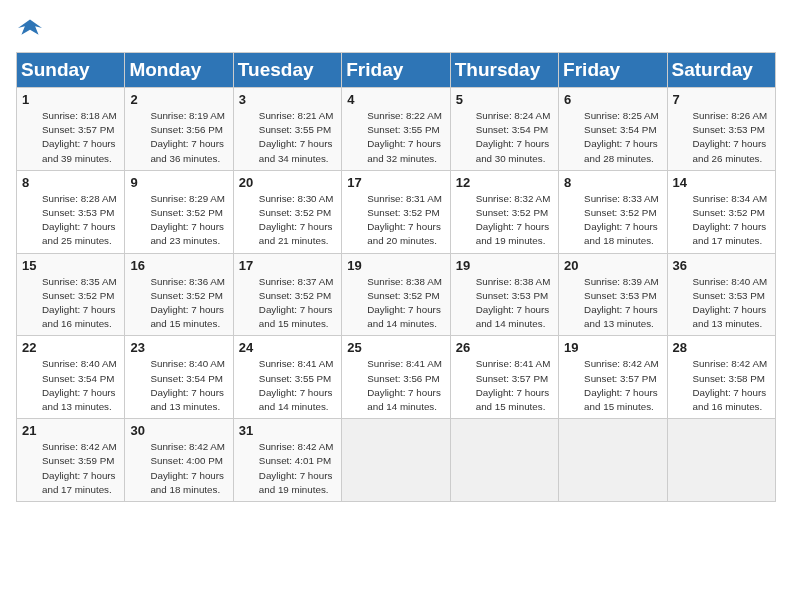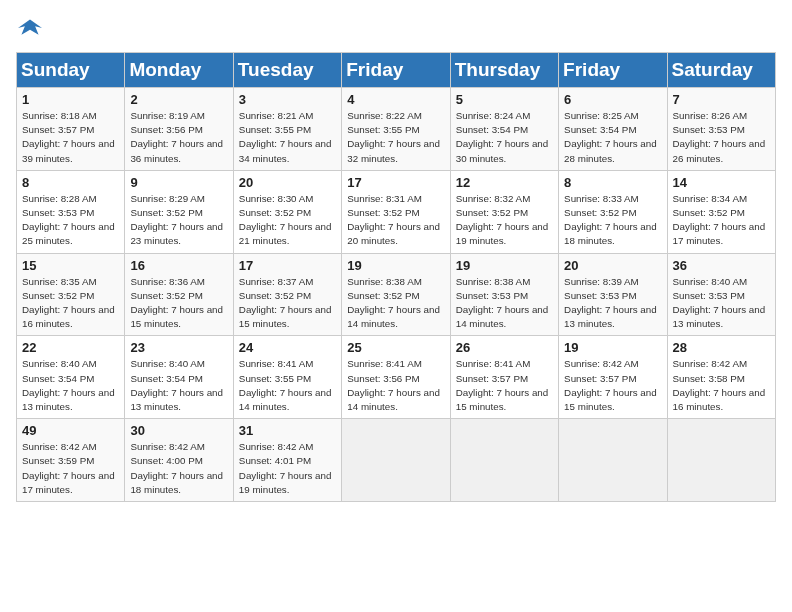--- a/index.html
+++ b/index.html
@@ -86,20 +86,21 @@
       font-size: 13px;
       font-weight: bold;
       color: #222;
       display: block;
       margin-bottom: 2px;
     }
     .day-info {
       color: #333;
       font-size: 9.8px;
       line-height: 1.45;
+      margin-left: 20px;
     }
     .empty-cell {
       background: #f0f0f0 !important;
     }
   </style>
 </head>
 <body>
 
 <div class="header">
   <div class="logo">
@@ -247,21 +248,21 @@
           <span class="day-number">19</span>
           <div class="day-info">Sunrise: 8:42 AM<br>Sunset: 3:57 PM<br>Daylight: 7 hours and 15 minutes.</div>
         </td>
         <td>
           <span class="day-number">28</span>
           <div class="day-info">Sunrise: 8:42 AM<br>Sunset: 3:58 PM<br>Daylight: 7 hours and 16 minutes.</div>
         </td>
       </tr>
       <tr>
         <td>
-          <span class="day-number">49</span>
+          <span class="day-number">21</span>
           <div class="day-info">Sunrise: 8:42 AM<br>Sunset: 3:59 PM<br>Daylight: 7 hours and 17 minutes.</div>
         </td>
         <td>
           <span class="day-number">30</span>
           <div class="day-info">Sunrise: 8:42 AM<br>Sunset: 4:00 PM<br>Daylight: 7 hours and 18 minutes.</div>
         </td>
         <td>
           <span class="day-number">31</span>
           <div class="day-info">Sunrise: 8:42 AM<br>Sunset: 4:01 PM<br>Daylight: 7 hours and 19 minutes.</div>
         </td>

